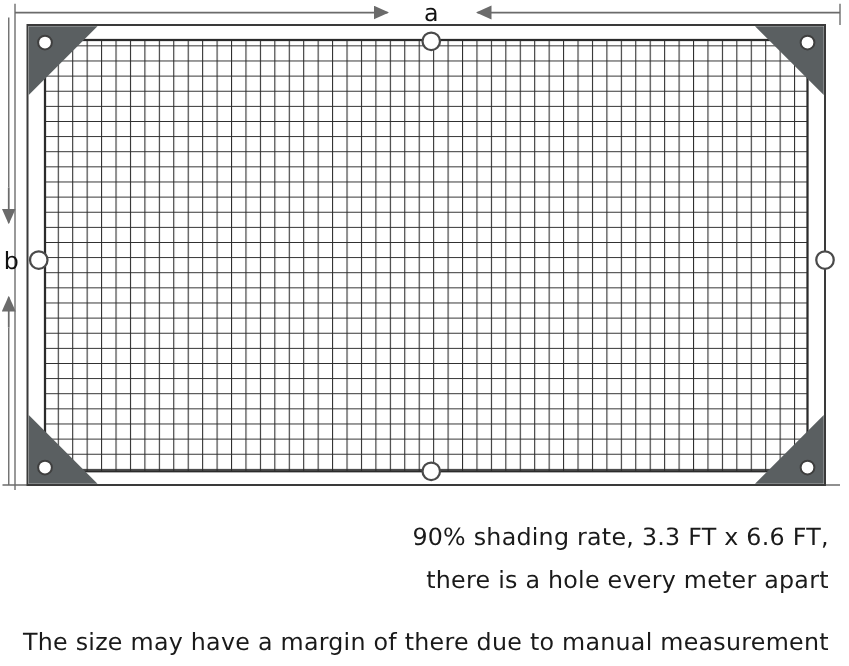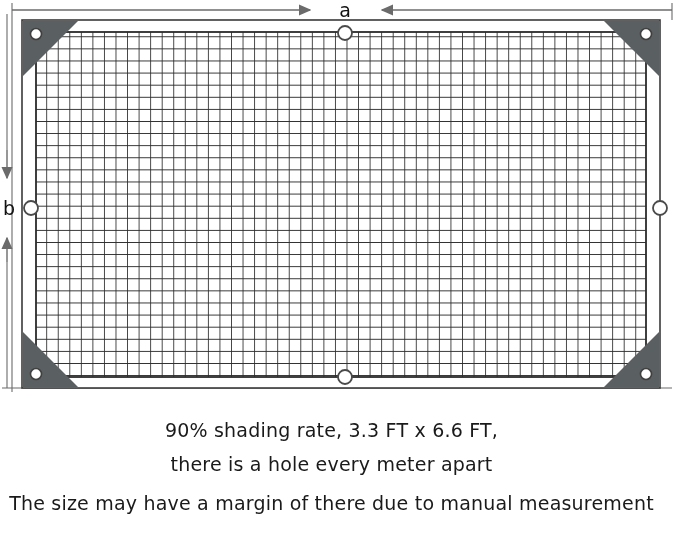--- a/index.html
+++ b/index.html
@@ -22,37 +22,37 @@
     top: 0;
     width: 679px;
     height: 410px;
   }
 
   .caption-block {
     position: absolute;
     left: 0;
     top: 415px;
     width: 663px;
-    text-align: center;
+    text-align: right;
   }
   .caption-line {
     display: block;
     color: #1a1a1a;
     font-family: "DejaVu Sans", sans-serif;
     letter-spacing: 0.2px;
   }
   .caption-line-1 {
     font-size: 19px;
     line-height: 30px;
     margin-bottom: 4px;
   }
   .caption-line-2 {
     font-size: 19px;
     line-height: 30px;
-    margin-bottom: 9px;
+    margin-bottom: 20px;
   }
   .caption-line-3 {
     font-size: 19px;
     line-height: 30px;
   }
 </style>
 </head>
 <body>
 
 <div id="diagram">

